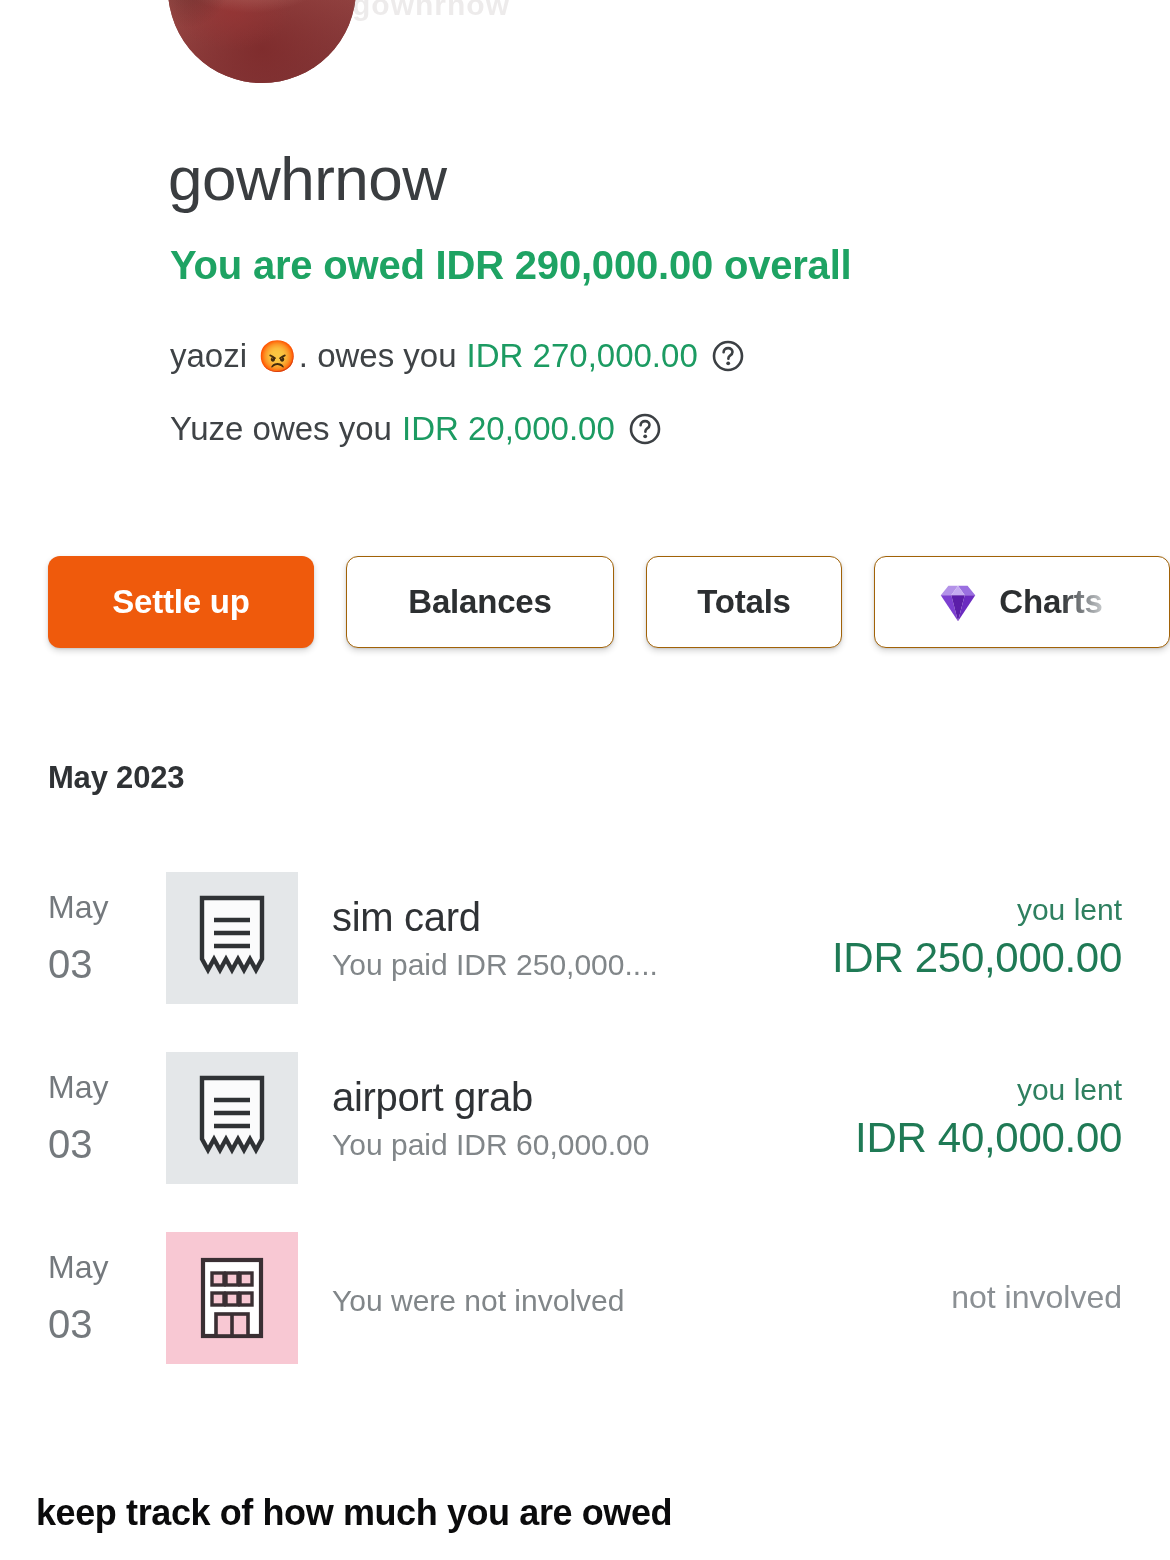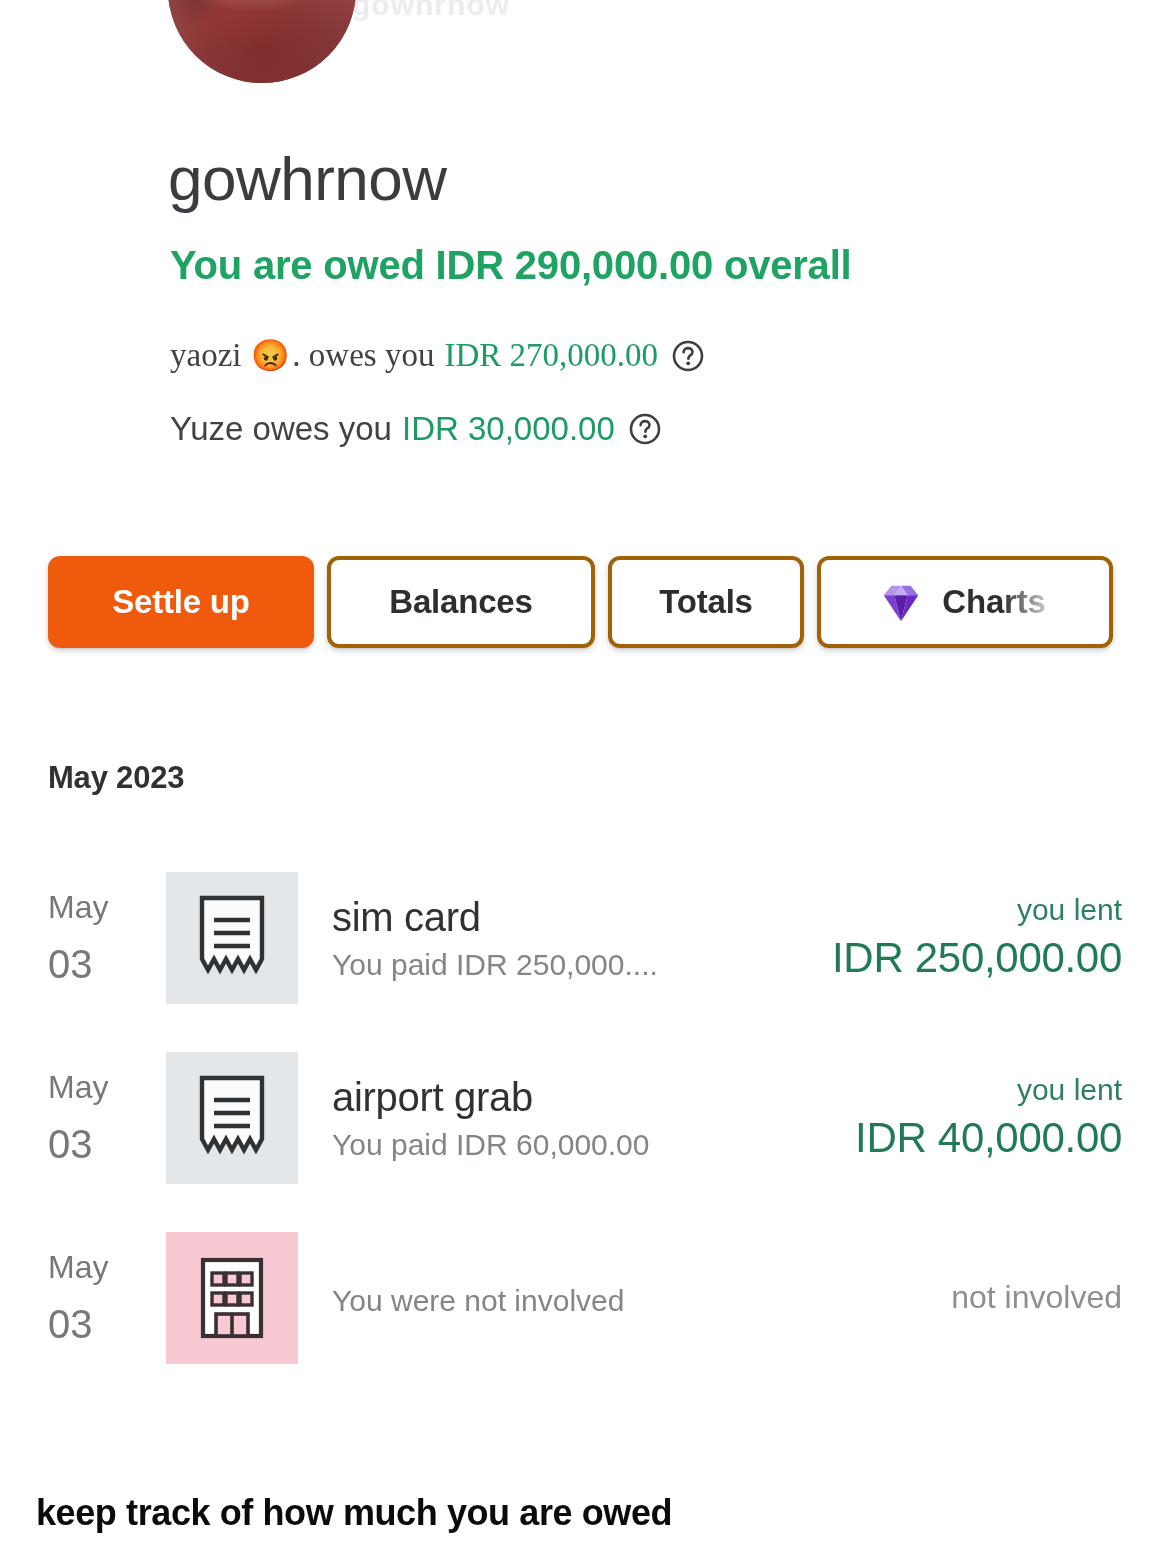--- a/index.html
+++ b/index.html
@@ -94,21 +94,21 @@
   .debt-line {
     position: absolute;
     left: 170px;
     font-size: 33px;
     font-weight: 400;
     color: #3f4346;
     white-space: nowrap;
     display: flex;
     align-items: center;
   }
-  .debt-line.line1 { top: 337px; font-family: Liberation Serif, serif; }
+  .debt-line.line1 { top: 337px; }
   .debt-line.line2 { top: 410px; }
   .debt-line .amount {
     color: #1c9b62;
     margin-left: 10px;
   }
   .debt-line .who { white-space: pre; }
   .debt-line .emoji { font-size: 31px; margin: 0 2px; }
 
   .help-icon {
     display: inline-flex;
@@ -121,21 +121,21 @@
   }
   .help-icon svg { display: block; }
 
   
   .actions {
     position: absolute;
     left: 48px;
     top: 556px;
     display: flex;
     align-items: flex-start;
-    gap: 13px;
+    gap: 32px;
   }
 
   .btn {
     height: 92px;
     border-radius: 12px;
     display: flex;
     align-items: center;
     justify-content: center;
     gap: 18px;
     font-size: 33px;
@@ -149,21 +149,21 @@
   }
 
   .btn-primary {
     background: #ef5a0c;
     color: #ffffff;
     min-width: 266px;
   }
   .btn-outline {
     background: #ffffff;
     color: #2c2f31;
-    border: 4px solid #a16207;
+    border: 1px solid #a16207;
   }
   .btn-balances { min-width: 268px; }
   .btn-totals   { min-width: 196px; }
   .btn-charts {
     min-width: 296px;
     padding-left: 28px;
     position: relative;
     overflow: hidden;
   }
   .btn-charts .charts-label {
@@ -316,21 +316,21 @@
         <svg width="32" height="32" viewBox="0 0 32 32" aria-hidden="true">
           <circle cx="16" cy="16" r="14" fill="none" stroke="#3c4044" stroke-width="2.6"></circle>
           <path d="M11.6 12.2c0-2.4 2-4.1 4.5-4.1 2.6 0 4.4 1.6 4.4 3.9 0 1.9-1.1 2.8-2.5 3.7-1.2.8-1.6 1.3-1.6 2.5v.6" fill="none" stroke="#3c4044" stroke-width="2.6" stroke-linecap="round"></path>
           <circle cx="16.2" cy="23.3" r="1.9" fill="#3c4044"></circle>
         </svg>
       </span>
     </div>
 
     <div class="debt-line line2">
       <span class="who">Yuze owes you</span>
-      <span class="amount">IDR 30,000.00</span>
+      <span class="amount">IDR 20,000.00</span>
       <span class="help-icon">
         <svg width="32" height="32" viewBox="0 0 32 32" aria-hidden="true">
           <circle cx="16" cy="16" r="14" fill="none" stroke="#3c4044" stroke-width="2.6"></circle>
           <path d="M11.6 12.2c0-2.4 2-4.1 4.5-4.1 2.6 0 4.4 1.6 4.4 3.9 0 1.9-1.1 2.8-2.5 3.7-1.2.8-1.6 1.3-1.6 2.5v.6" fill="none" stroke="#3c4044" stroke-width="2.6" stroke-linecap="round"></path>
           <circle cx="16.2" cy="23.3" r="1.9" fill="#3c4044"></circle>
         </svg>
       </span>
     </div>
   </div>
 

